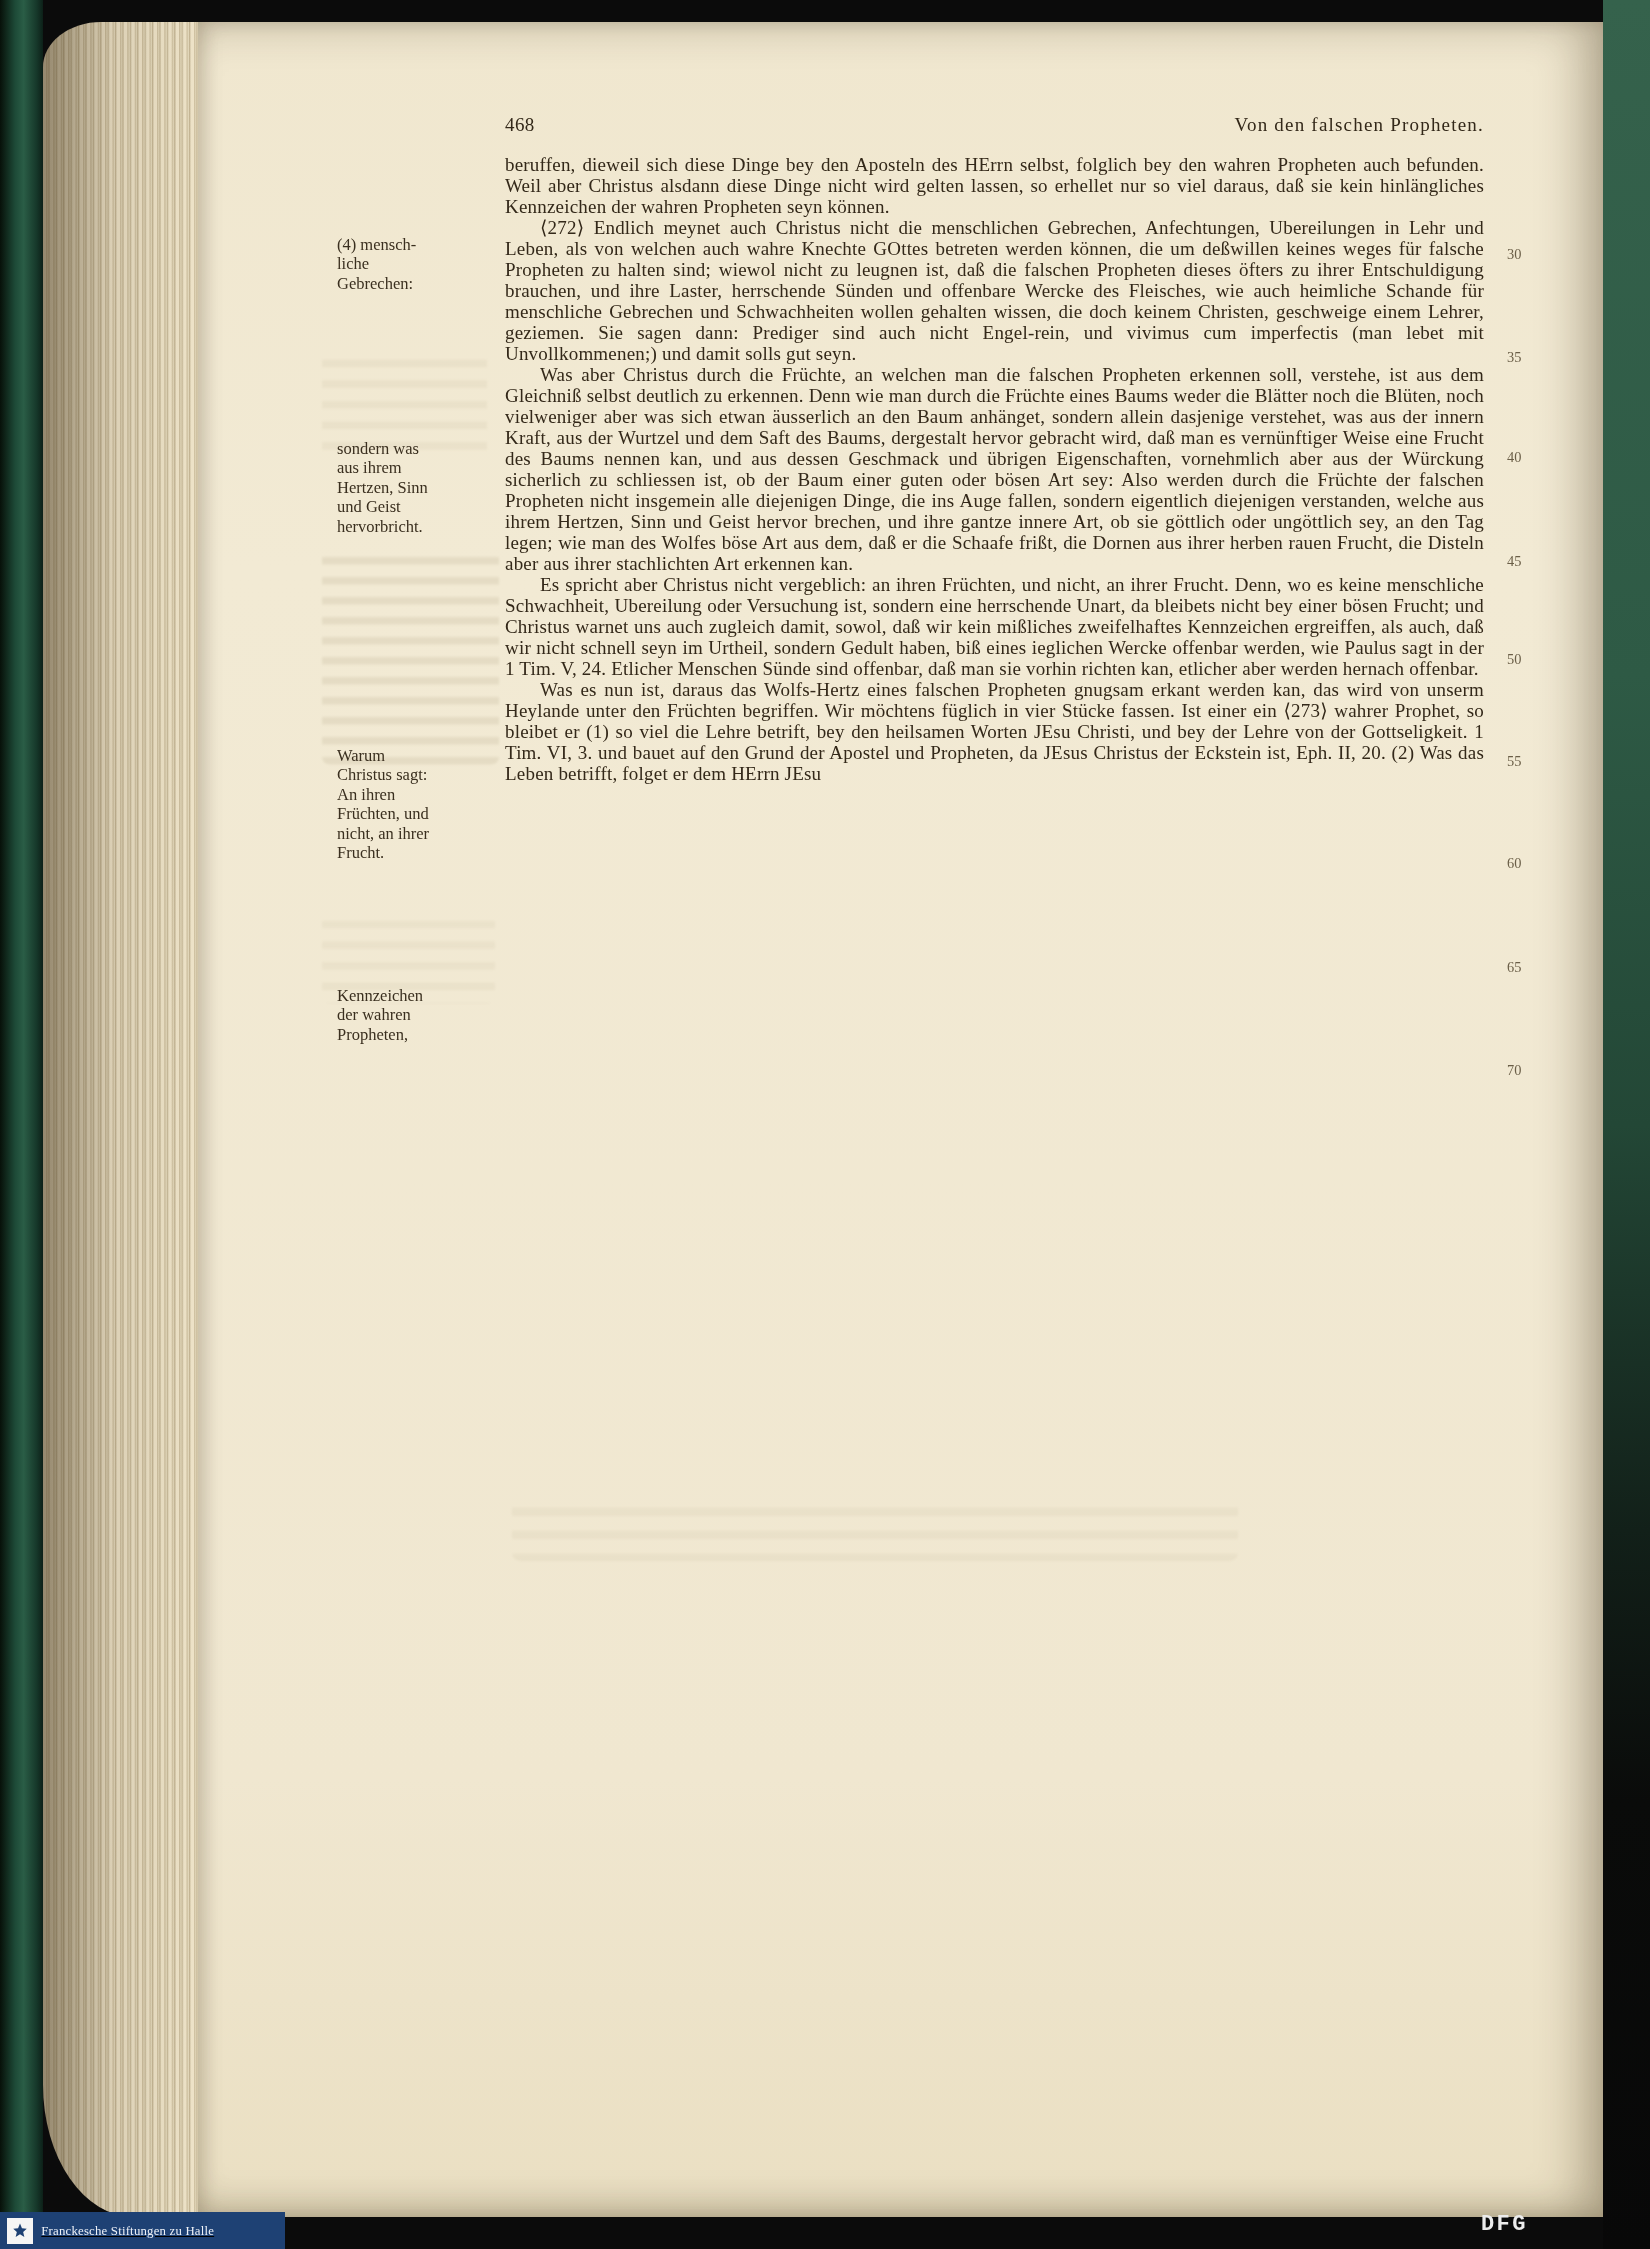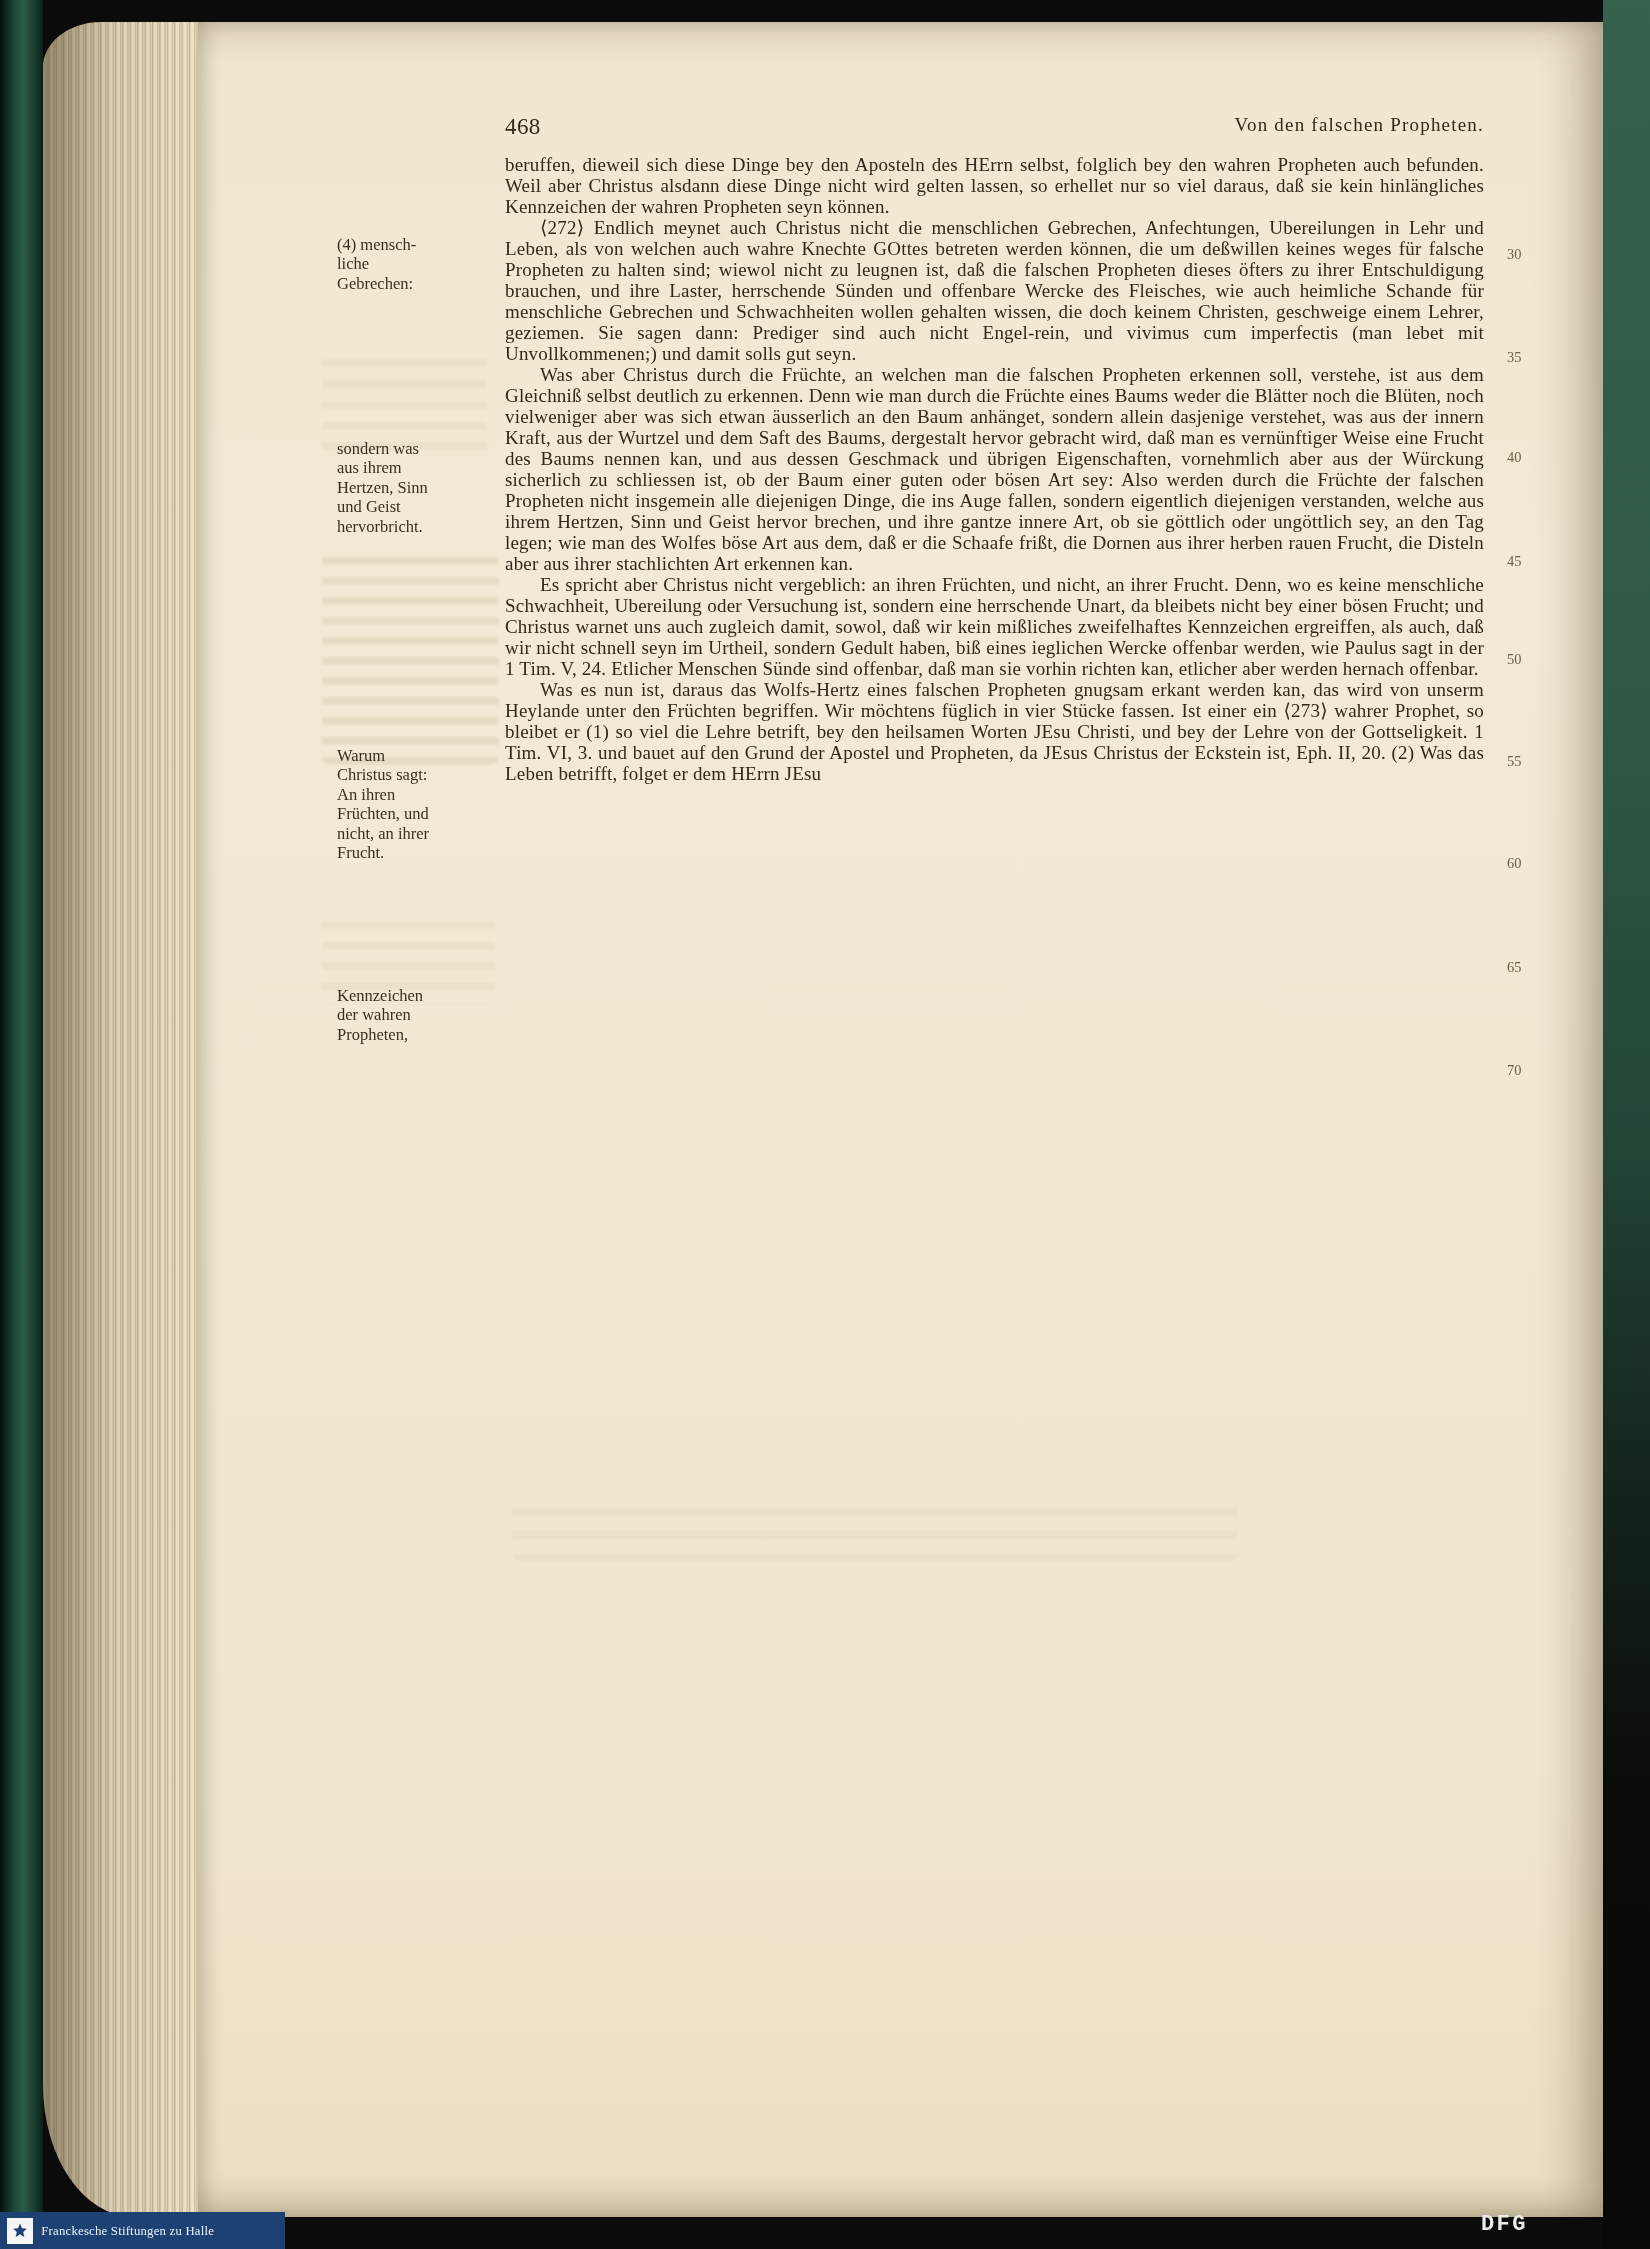--- a/index.html
+++ b/index.html
@@ -16,21 +16,21 @@
            repeating-linear-gradient(90deg,#eee3c8 0px,#eee3c8 2.5px,#cdbf9f 3.3px,#e4d9bc 5px,#c3b493 5.8px,#e9dfc4 7.4px);}
   .page{position:absolute;left:198px;top:21.5px;width:1405px;height:2195px;
         background:linear-gradient(180deg,#f0e7cf 0%,#f2ead4 25%,#f0e7d0 80%,#eadfc2 100%);
         box-shadow:inset -23px 0 45px rgba(50,35,10,0.28),
                    inset 0 -12.4px 29px rgba(50,35,10,0.10),
                    inset 6.6px 0 15px rgba(50,35,10,0.12);}
   .cover-right{position:absolute;right:0;top:0;width:47px;height:100%;
         background:linear-gradient(180deg,#35624c 0%,#2e5a45 30%,#234736 50%,#122019 68%,#0a0b0a 80%,#080808 100%);}
 
   
-  .pnum{position:absolute;left:307px;top:92px;font-size:23px;letter-spacing:0.4px;color:#332819;}
+  .pnum{position:absolute;left:307px;top:92px;font-size:19px;letter-spacing:0.4px;color:#332819;}
   .rtitle{position:absolute;left:307px;top:92px;width:979px;text-align:right;
           font-size:19px;letter-spacing:1.2px;color:#332819;}
   .textcol{position:absolute;left:307px;top:132px;width:979px;color:#332819;
            font-size:19px;line-height:21px;text-align:justify;letter-spacing:0.2px;}
   .textcol p{margin:0;}
   .textcol p.ind{text-indent:35px;}
   .it{}
 
   .mnote{position:absolute;left:139px;width:163px;font-size:16.5px;line-height:19.6px;
          white-space:pre-line;color:#3a2f1f;}
@@ -46,21 +46,21 @@
        background:repeating-linear-gradient(180deg,rgba(148,132,96,0) 0 5.8px,rgba(148,132,96,0.45) 8.3px 13.2px,rgba(148,132,96,0) 15.7px 20px);}
   #sm2{left:124px;top:330px;width:165px;height:107px;opacity:0.20;filter:blur(1.2px);
        background:repeating-linear-gradient(180deg,rgba(148,132,96,0) 0 6.6px,rgba(148,132,96,0.4) 9px 14px,rgba(148,132,96,0) 16.5px 20.6px);}
   #sm3{left:314px;top:1477px;width:726px;height:62px;opacity:0.18;filter:blur(1.3px);
        background:repeating-linear-gradient(180deg,rgba(148,132,96,0) 0 7.4px,rgba(148,132,96,0.4) 10px 15.7px,rgba(148,132,96,0) 18px 23px);}
   #sm4{left:124px;top:891px;width:173px;height:91px;opacity:0.18;filter:blur(1.2px);
        background:repeating-linear-gradient(180deg,rgba(148,132,96,0) 0 6.6px,rgba(148,132,96,0.4) 9px 14px,rgba(148,132,96,0) 16.5px 20.6px);}
 
   
   .badge{position:absolute;left:0;bottom:0;height:38px;width:285px;background:#1e4174;
-         display:flex;align-items:center;gap:8.3px;padding:0 11.6px 0 6.6px;box-sizing:border-box;}
+         display:flex;align-items:center;gap:8.3px;padding:0 11.6px 0 6.6px;box-sizing:border-box;text-decoration:underline;}
   .badge .logo{width:26.4px;height:26.4px;background:#f5f5f5;display:flex;align-items:center;
          justify-content:center;flex:0 0 auto;}
   .badge .label{color:#eef2f8;font-size:12.8px;letter-spacing:0.2px;white-space:nowrap;}
   .dfg{position:absolute;right:122px;bottom:13.2px;color:#ececec;
        font-family:Liberation Mono, monospace;font-weight:bold;font-size:22px;letter-spacing:2.5px;}
 </style>
 </head>
 <body>
 
 <div class="scene">

